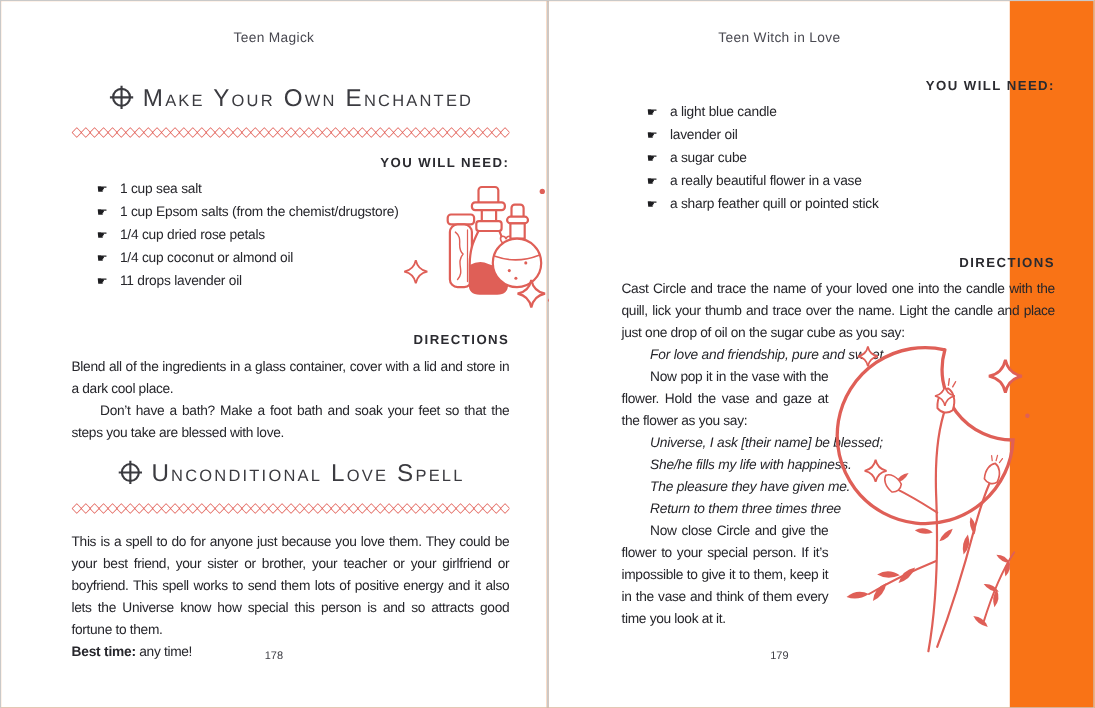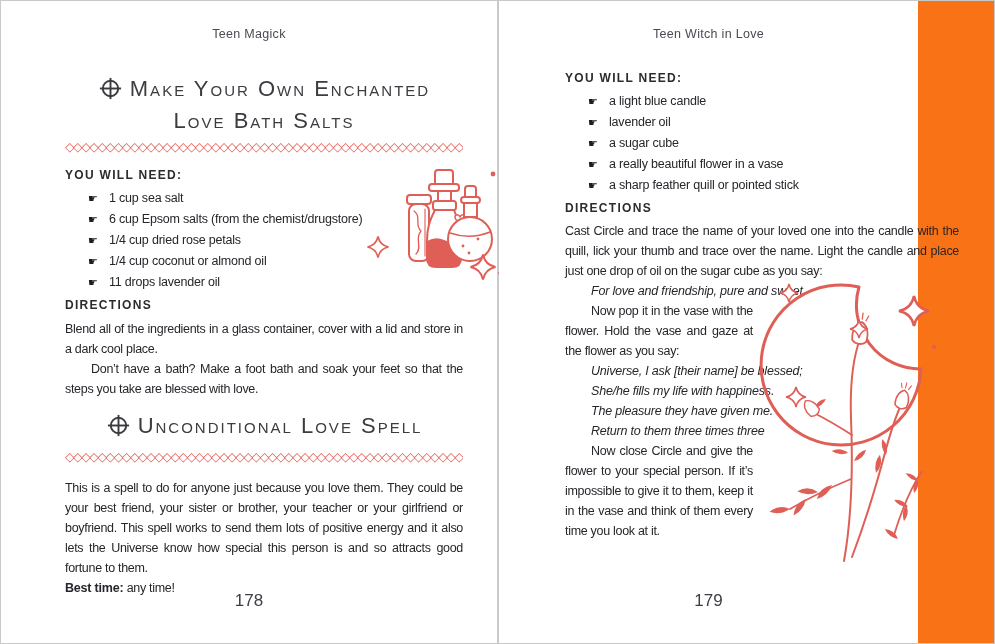--- a/index.html
+++ b/index.html
@@ -7,37 +7,37 @@
          font-family:"Liberation Sans", sans-serif; color:#26262b; }
   .screen { width:993px; height:642px; border:1px solid #c9c9c9; display:flex; background:#f97316; }
   .page { position:relative; height:642px; background:#fff; }
   .page.left { width:496px; }
   .page.right { width:419px; }
   .gutter { width:2px; height:642px; background:#c9c9c9; }
 
   .running-header { position:absolute; top:26px; left:0; right:0; text-align:center;
     font-size:12.5px; color:#4a4a52; letter-spacing:.3px; }
   .page-num { position:absolute; top:590px; left:0; right:0; text-align:center;
-    font-size:17px; color:#3d3d44; }
+    font-size:10px; color:#3d3d44; }
 
   .content { position:absolute; top:0; bottom:0; }
   .page.left  .content { left:64px;  width:398px; padding-top:74px; }
   .page.right .content { left:66px;  width:394px; padding-top:70px; }
 
   .chapter-title { text-align:center; font-variant:small-caps; font-size:22px;
     line-height:27px; letter-spacing:2px; color:#3b3b40; font-weight:400; }
   .sym { display:inline-block; vertical-align:-5px; margin-right:7px; }
 
   .diamond-divider { color:#e2625a; font-family:"DejaVu Sans", sans-serif;
     font-size:12.5px; letter-spacing:-1.5px; line-height:15px; height:16px;
     overflow:hidden; white-space:nowrap; margin-top:5px; }
 
   .sec-head { font-size:12px; font-weight:bold; letter-spacing:1.3px; color:#2b2b30;
-    margin:0; }
-  .mt1 { margin-top:13px; } .mt2 { margin-top:5px; } .mt3 { margin-top:7px; }
+    margin:0;text-align:right; }
+  .mt1 { margin-top:13px; } .mt2 { margin-top:36px; } .mt3 { margin-top:7px; }
 
   ul.need-list { list-style:none; margin:6px 0 0 0; padding:0; }
   ul.need-list li { display:flex; align-items:baseline; padding-left:23px;
     font-size:12.5px; line-height:20px; letter-spacing:-.2px; }
   .bullet { flex:0 0 21px; font-family:"DejaVu Sans", sans-serif; font-size:11px;
     color:#1d1d20; }
 
   p { margin:0; font-size:12.5px; line-height:20px; letter-spacing:-.3px; }
   .just { text-align:justify; }
   .indent { text-indent:26px; }
@@ -63,37 +63,36 @@
       <div class="chapter-title">
         <span class="sym">
           <svg width="25" height="25" viewBox="0 0 26 26">
             <g stroke="#3b3b40" stroke-width="2" fill="none">
               <circle cx="13" cy="13" r="8"></circle>
               <line x1="13" y1="2" x2="13" y2="24"></line>
               <line x1="2" y1="13" x2="24" y2="13"></line>
             </g>
           </svg>
         </span><span>Make Your Own Enchanted</span><br>
-        <span>Love Bath Salts</span>
       </div>
 
       <div class="diamond-divider">◇◇◇◇◇◇◇◇◇◇◇◇◇◇◇◇◇◇◇◇◇◇◇◇◇◇◇◇◇◇◇◇◇◇◇◇◇◇◇◇◇◇◇◇◇◇◇◇◇◇◇◇</div>
 
       <h3 class="sec-head mt1">YOU WILL NEED:</h3>
 
       <ul class="need-list">
 
           <li>
             <span class="bullet">☛</span>
             <span>1 cup sea salt</span>
           </li>
 
           <li>
             <span class="bullet">☛</span>
-            <span>6 cup Epsom salts (from the chemist/drugstore)</span>
+            <span>1 cup Epsom salts (from the chemist/drugstore)</span>
           </li>
 
           <li>
             <span class="bullet">☛</span>
             <span>1/4 cup dried rose petals</span>
           </li>
 
           <li>
             <span class="bullet">☛</span>
             <span>1/4 cup coconut or almond oil</span>

